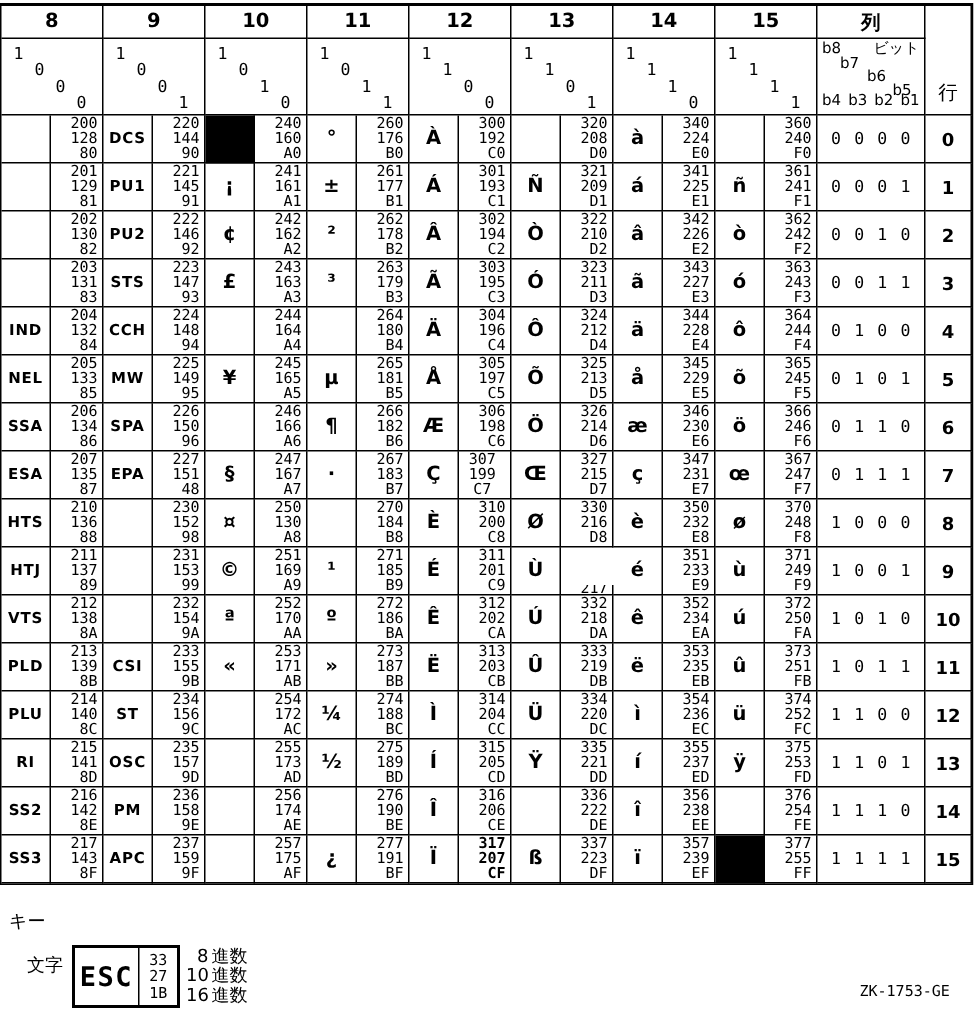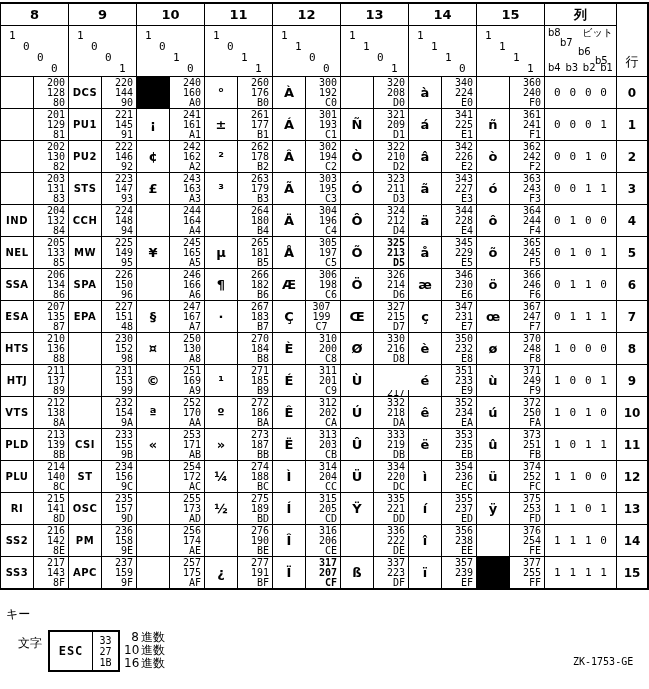--- a/index.html
+++ b/index.html
@@ -34,21 +34,21 @@
             padding:0 9px;font-size:11px;}
   .rownum{display:flex;align-items:center;justify-content:center;font-weight:700;
           font-size:12px;font-family:"DejaVu Sans",sans-serif;}
   .cjk{font-family:"DejaVu Sans",sans-serif;}
   .legend{position:absolute;left:0;top:604px;width:400px;height:80px;}
   .key-label{position:absolute;left:6px;top:2px;font-size:12px;}
   .char-label{position:absolute;left:18px;top:31px;font-size:12px;}
   .samplebox{position:absolute;left:48px;top:26px;display:flex;border:2px solid #000;
              height:38px;background:#fff;}
   .esc{width:42px;display:flex;align-items:center;justify-content:center;
-       font-weight:700;font-size:12px;letter-spacing:1px;}
+       font-weight:700;font-size:18px;letter-spacing:1px;}
   .samplenums{width:25px;border-left:1px solid #000;display:flex;flex-direction:column;
               align-items:center;justify-content:center;font-size:10px;line-height:11px;}
   .baselabels{position:absolute;left:124px;top:27px;font-size:12px;line-height:13px;}
   .baselabels .row{display:flex;}
   .baselabels .n{display:inline-block;width:15px;text-align:right;margin-right:2px;}
   .figcode{position:absolute;left:573px;top:656px;font-size:10px;}
 </style>
 </head>
 <body>
 
@@ -544,21 +544,21 @@
         <span>Å</span>
       </div>
       <div class="c numcell" style="grid-area: 8 / 10;">
         <span>305</span>
         <span>197</span>
         <span>C5</span>
       </div>
       <div class="c charcell" style="grid-area: 8 / 11;">
         <span>Õ</span>
       </div>
-      <div class="c numcell" style="grid-area: 8 / 12; font-weight: bold;">
+      <div class="c numcell" style="grid-area: 8 / 12;">
         <span>325</span>
         <span>213</span>
         <span>D5</span>
       </div>
       <div class="c charcell" style="grid-area: 8 / 13;">
         <span>å</span>
       </div>
       <div class="c numcell" style="grid-area: 8 / 14; justify-content: center;">
         <span>345</span>
         <span>229</span>

